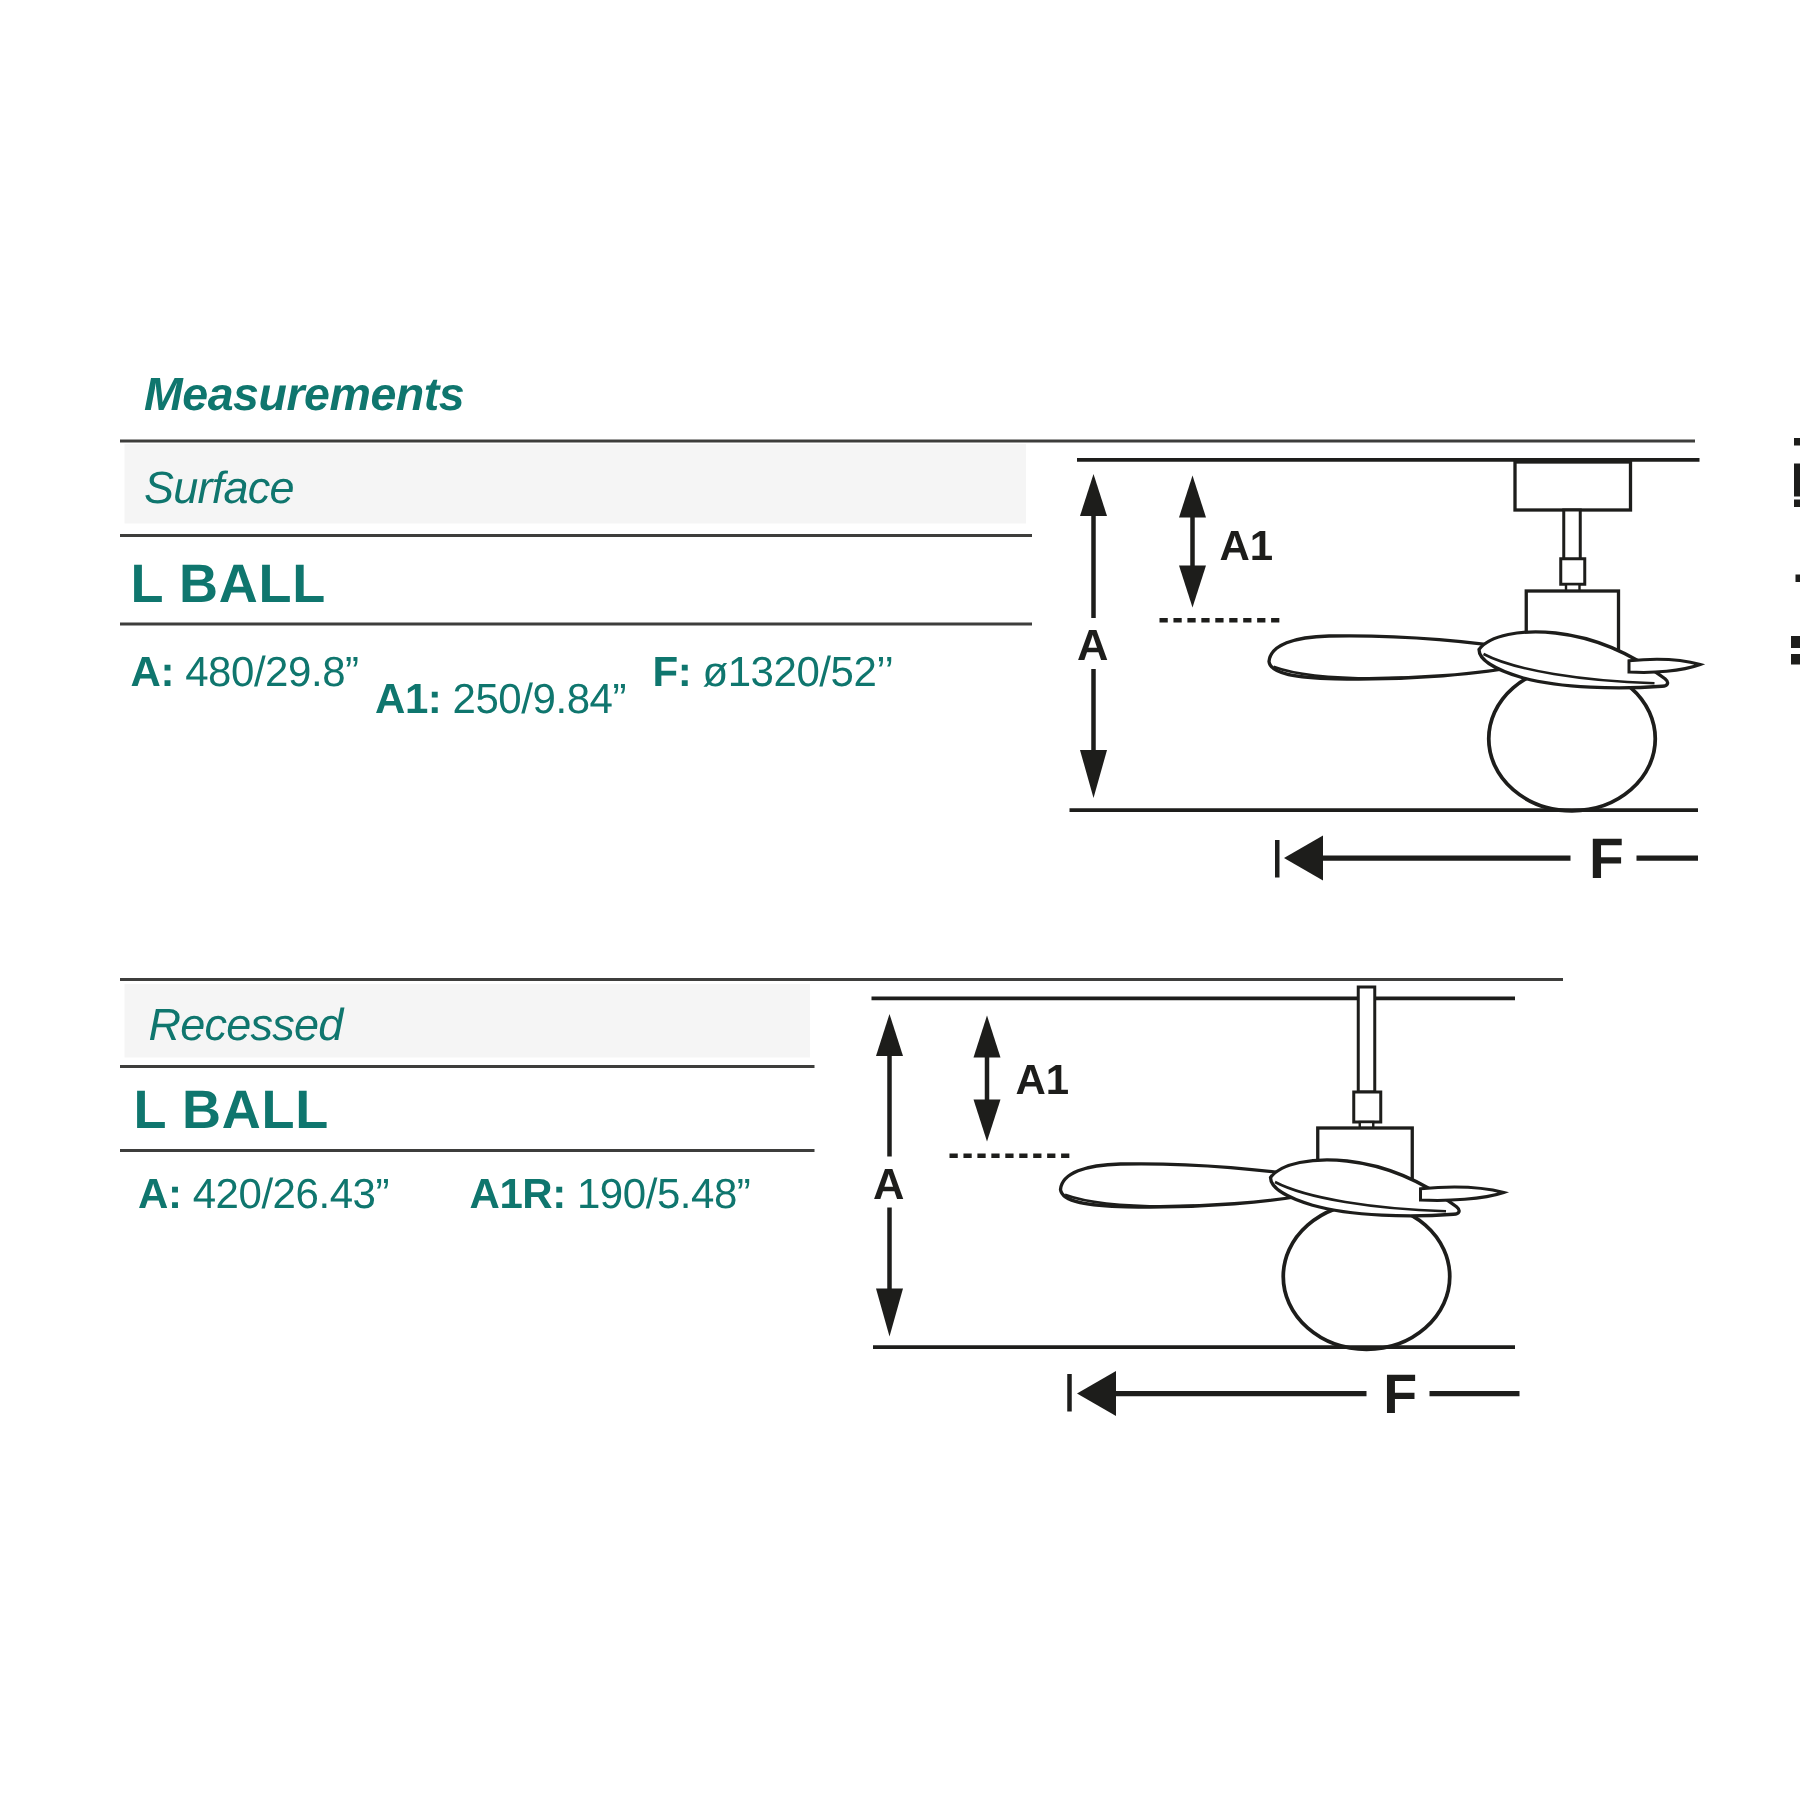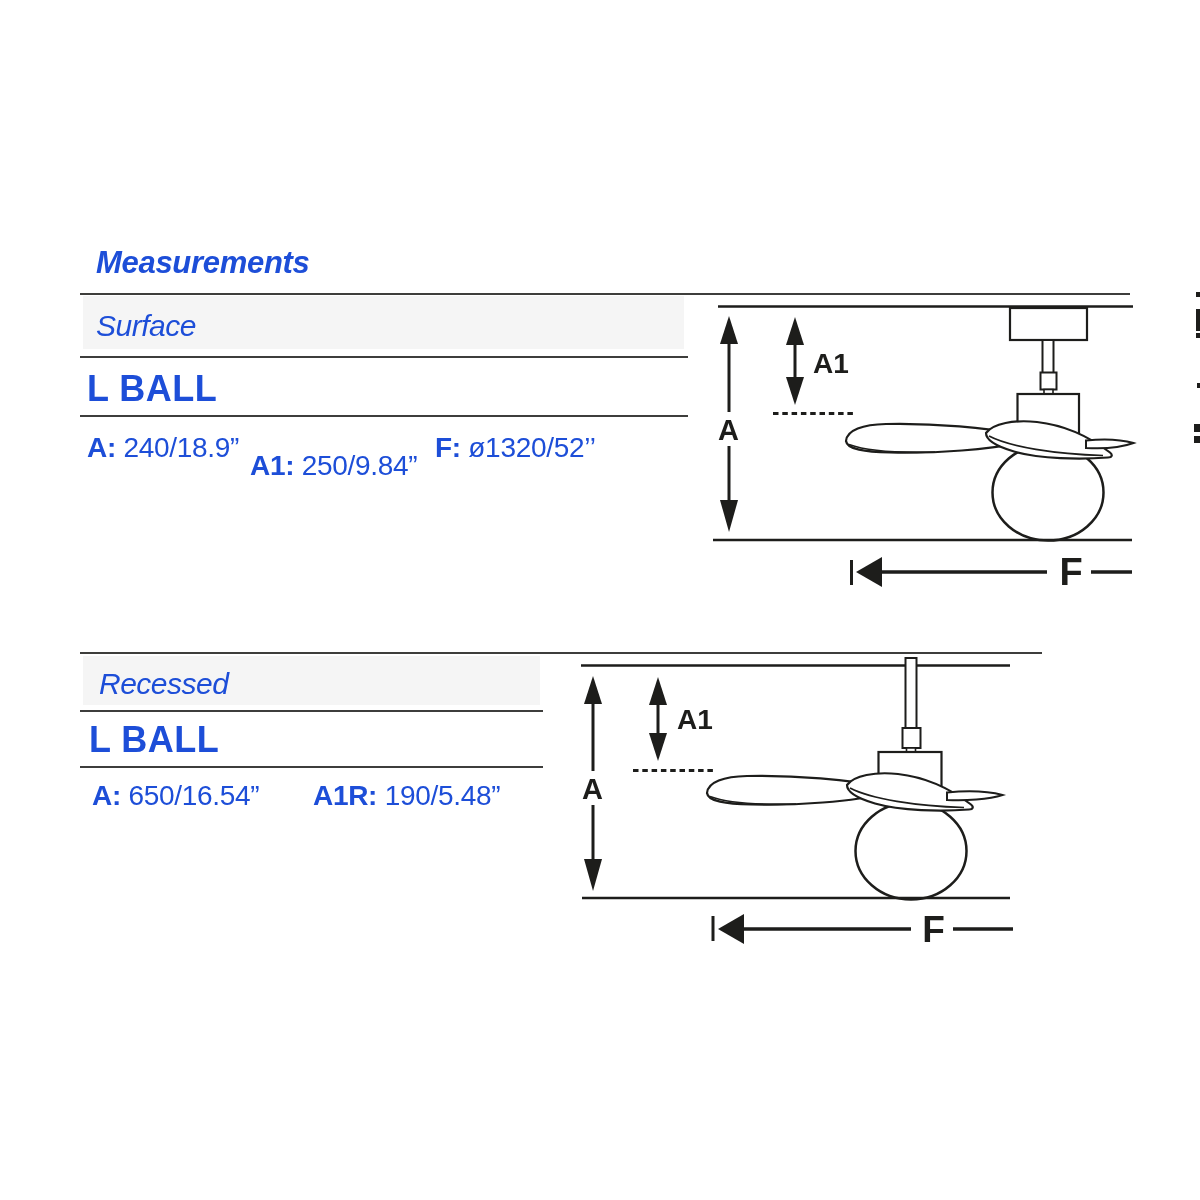--- a/index.html
+++ b/index.html
@@ -1,17 +1,17 @@
 <!DOCTYPE html>
 <html><head>
 <meta charset="utf-8">
 <style>
   html,body{margin:0;padding:0;background:#ffffff;}
   .page{position:relative;width:1200px;height:1200px;background:#fff;overflow:hidden;
-        font-family:"Liberation Sans", sans-serif;color:#1d4ed8;}
+        font-family:"Liberation Sans", sans-serif;color:#0f766e;}
   .rule{position:absolute;background:#3e3e3c;height:2px;}
   .band{position:absolute;background:#f5f5f5;}
   .title{position:absolute;font-size:31px;font-weight:bold;font-style:italic;letter-spacing:-0.3px;line-height:1;}
   .band-label{position:absolute;font-size:30px;font-weight:normal;font-style:italic;letter-spacing:-0.5px;line-height:1;}
   .product{position:absolute;font-size:36px;font-weight:bold;letter-spacing:0.5px;line-height:1;}
   .specs{position:absolute;font-size:28px;letter-spacing:-0.3px;line-height:1;white-space:nowrap;}
   .spec-item{position:absolute;top:0;white-space:nowrap;}
   .spec-label{font-weight:bold;}
   .frag{position:absolute;background:#1d1d1b;}
   svg{position:absolute;overflow:visible;}
@@ -29,21 +29,21 @@
 
   <div>
     <div class="rule" style="left:80px;top:293px;width:1050px;"></div>
     <div class="band" style="left:83px;top:296px;width:601px;height:53px;"></div>
     <div class="band-label" style="left:96px;top:311px;">Surface</div>
     <div class="rule" style="left:80px;top:356px;width:608px;"></div>
     <div class="product" style="left:87px;top:371px;">L BALL</div>
     <div class="rule" style="left:80px;top:415px;width:608px;"></div>
 
     <div class="specs" style="left:0;top:434px;width:700px;height:30px;">
-      <span class="spec-item" style="left:87px;"><span class="spec-label">A:</span> <span>240/18.9”</span></span>
+      <span class="spec-item" style="left:87px;"><span class="spec-label">A:</span> <span>480/29.8”</span></span>
       <span class="spec-item" style="left:250px;margin-top:18px;"><span class="spec-label">A1:</span> <span>250/9.84”</span></span>
       <span class="spec-item" style="left:435px;text-align:right;"><span class="spec-label">F:</span> <span>ø1320/52’’</span></span>
     </div>
   </div>
 
   <svg style="left:700px;top:300px;" width="445" height="295" viewBox="700 300 445 295">
 
     <line class="ink" x1="718" y1="306.5" x2="1133" y2="306.5" stroke-width="2.5"></line>
 
     <rect class="fillw" x="1010" y="308" width="77" height="32" stroke-width="2.2"></rect>
@@ -89,21 +89,21 @@
 
   <div>
     <div class="rule" style="left:80px;top:652px;width:962px;"></div>
     <div class="band" style="left:83px;top:656px;width:457px;height:49px;"></div>
     <div class="band-label" style="left:99px;top:669px;">Recessed</div>
     <div class="rule" style="left:80px;top:710px;width:463px;"></div>
     <div class="product" style="left:89px;top:722px;">L BALL</div>
     <div class="rule" style="left:80px;top:766px;width:463px;"></div>
 
     <div class="specs" style="left:0;top:782px;width:700px;height:30px;">
-      <span class="spec-item" style="left:92px;"><span class="spec-label">A:</span> <span>650/16.54”</span></span>
+      <span class="spec-item" style="left:92px;"><span class="spec-label">A:</span> <span>420/26.43”</span></span>
       <span class="spec-item" style="left:313px;"><span class="spec-label">A1R:</span> <span>190/5.48”</span></span>
     </div>
   </div>
 
   <svg style="left:565px;top:655px;" width="460" height="300" viewBox="565 655 460 300">
 
     <line class="ink" x1="581" y1="665.5" x2="1010" y2="665.5" stroke-width="2.5"></line>
 
     <rect class="fillw" x="905.5" y="658" width="11" height="70" stroke-width="2"></rect>
     <rect class="fillw" x="902.5" y="728" width="18" height="20" stroke-width="2"></rect>

